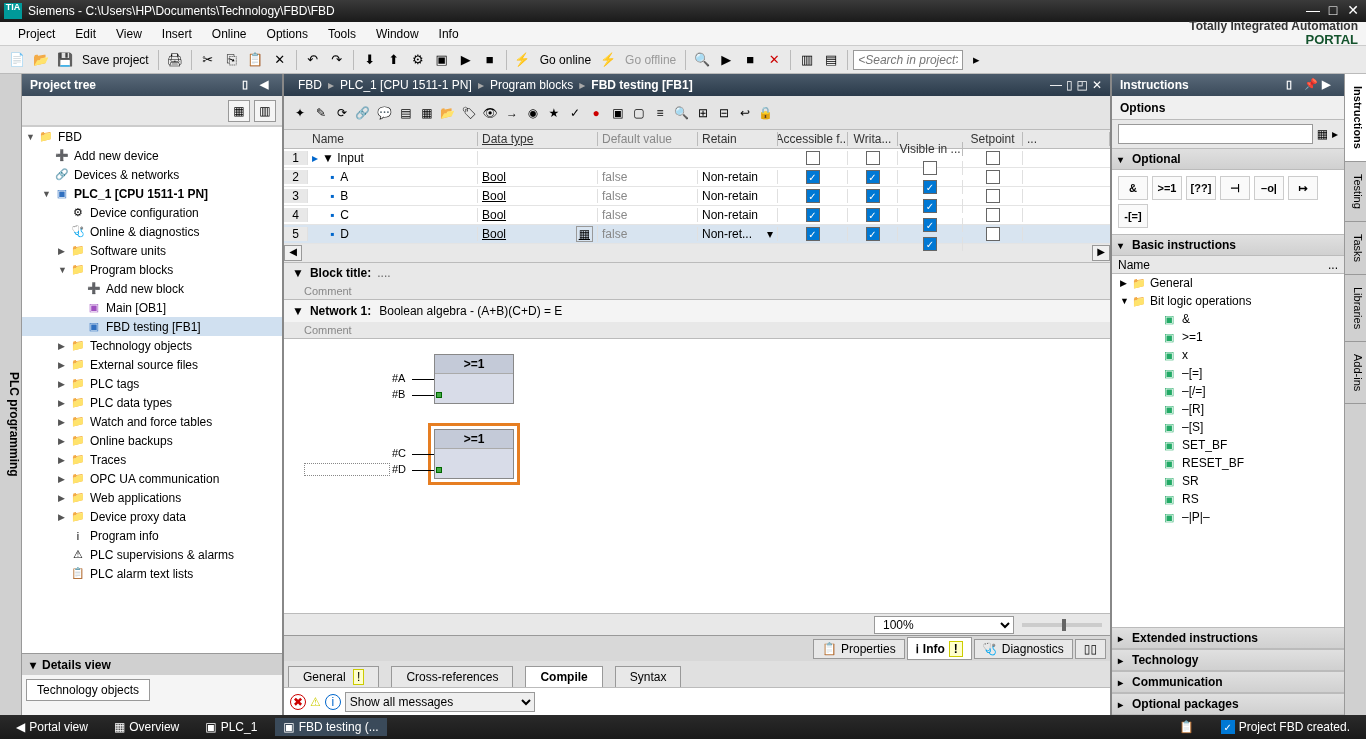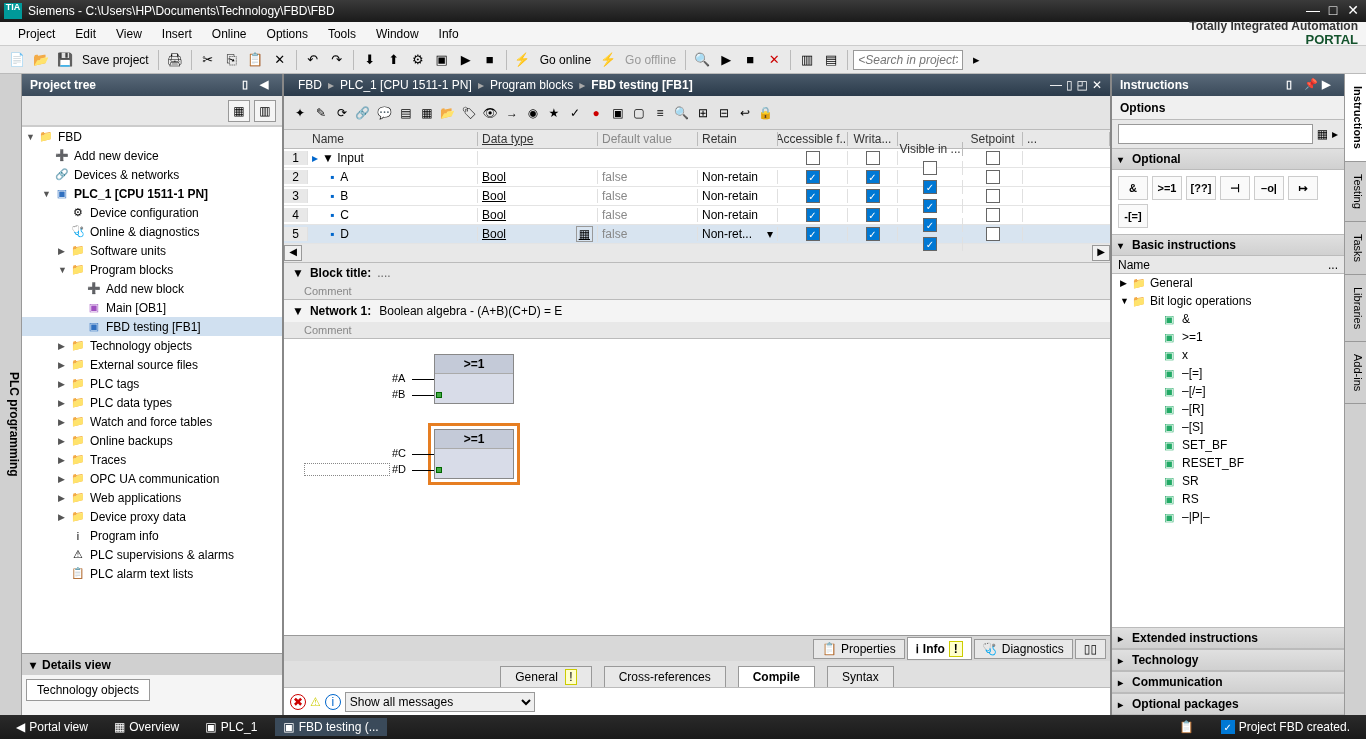--- a/index.html
+++ b/index.html
@@ -109,21 +109,21 @@
 .fbd-pin-dot { width: 6px; height: 6px; background: #4a4; border: 1px solid #060; position: absolute; }
 
 .zoom-bar { height: 22px; background: #e8e8e8; display: flex; align-items: center; justify-content: flex-end; padding: 0 8px; gap: 8px; border-top: 1px solid #bbb; }
 .zoom-select { width: 140px; height: 18px; border: 1px solid #999; background: #fff; padding: 0 4px; }
 
 
 .info-tabs { height: 26px; background: #d8d8d8; display: flex; align-items: center; justify-content: flex-end; padding: 0 4px; gap: 2px; border-top: 1px solid #999; }
 .info-tab { background: #e8e8e8; border: 1px solid #999; padding: 2px 8px; cursor: pointer; display: flex; align-items: center; gap: 4px; }
 .info-tab.active { background: #fff; font-weight: bold; }
 
-.compile-tabs { height: 26px; background: #e0e0e0; display: flex; align-items: flex-end; padding: 0 4px; gap: 12px; justify-content: center; }
+.compile-tabs { height: 26px; background: #e0e0e0; display: flex; align-items: flex-end; padding: 0 4px; gap: 12px; }
 .compile-tab { background: #e8e8e8; border: 1px solid #999; padding: 3px 14px; cursor: pointer; border-bottom: none; }
 .compile-tab.active { background: #fff; font-weight: bold; }
 
 .compile-body { height: 28px; background: #fff; display: flex; align-items: center; padding: 0 6px; gap: 4px; border-top: 1px solid #bbb; }
 .msg-select { width: 190px; height: 20px; border: 1px solid #999; }
 
 
 .right-panel { width: 234px; background: #e8e8e8; display: flex; flex-direction: column; border-left: 2px solid #888; }
 .right-rail { width: 22px; background: #d0d0d0; display: flex; flex-direction: column; border-left: 1px solid #999; }
 .right-rail .rail-tab { writing-mode: vertical-rl; padding: 12px 2px; border-bottom: 1px solid #999; cursor: pointer; text-align: center; font-size: 11px; }
@@ -579,20 +579,26 @@
         <div class="op">&gt;=1</div>
       </div>
       <div class="fbd-pin" style="left:108px; top:108px">#C</div>
       <div class="fbd-wire" style="left:128px; top:115px; width:22px; height:1px"></div>
       <div class="fbd-pin" style="left:108px; top:124px">#D</div>
       <div class="fbd-wire" style="left:128px; top:131px; width:22px; height:1px"></div>
       <div class="fbd-pin-dot" style="left:152px; top:128px"></div>
       <div style="position:absolute; left:20px; top:124px; width:86px; height:13px; border:1px dotted #888"></div>
     </div>
 
+    <div class="zoom-bar">
+      <select class="zoom-select"><option>100%</option></select>
+      <span style="width:80px; height:4px; background:#ccc; display:inline-block; position:relative">
+          <span style="position:absolute;left:40px;top:-4px;width:4px;height:12px;background:#666"></span>
+        </span>
+    </div>
 
     <div class="info-tabs">
       <div class="info-tab">
           <span>📋</span>
           <span>Properties</span>
         </div>
       <div class="info-tab active">
           <span>ℹ</span>
           <span>Info</span>
           <span style="background:#ffc;border:1px solid #cc0;width:14px;text-align:center">!</span>

